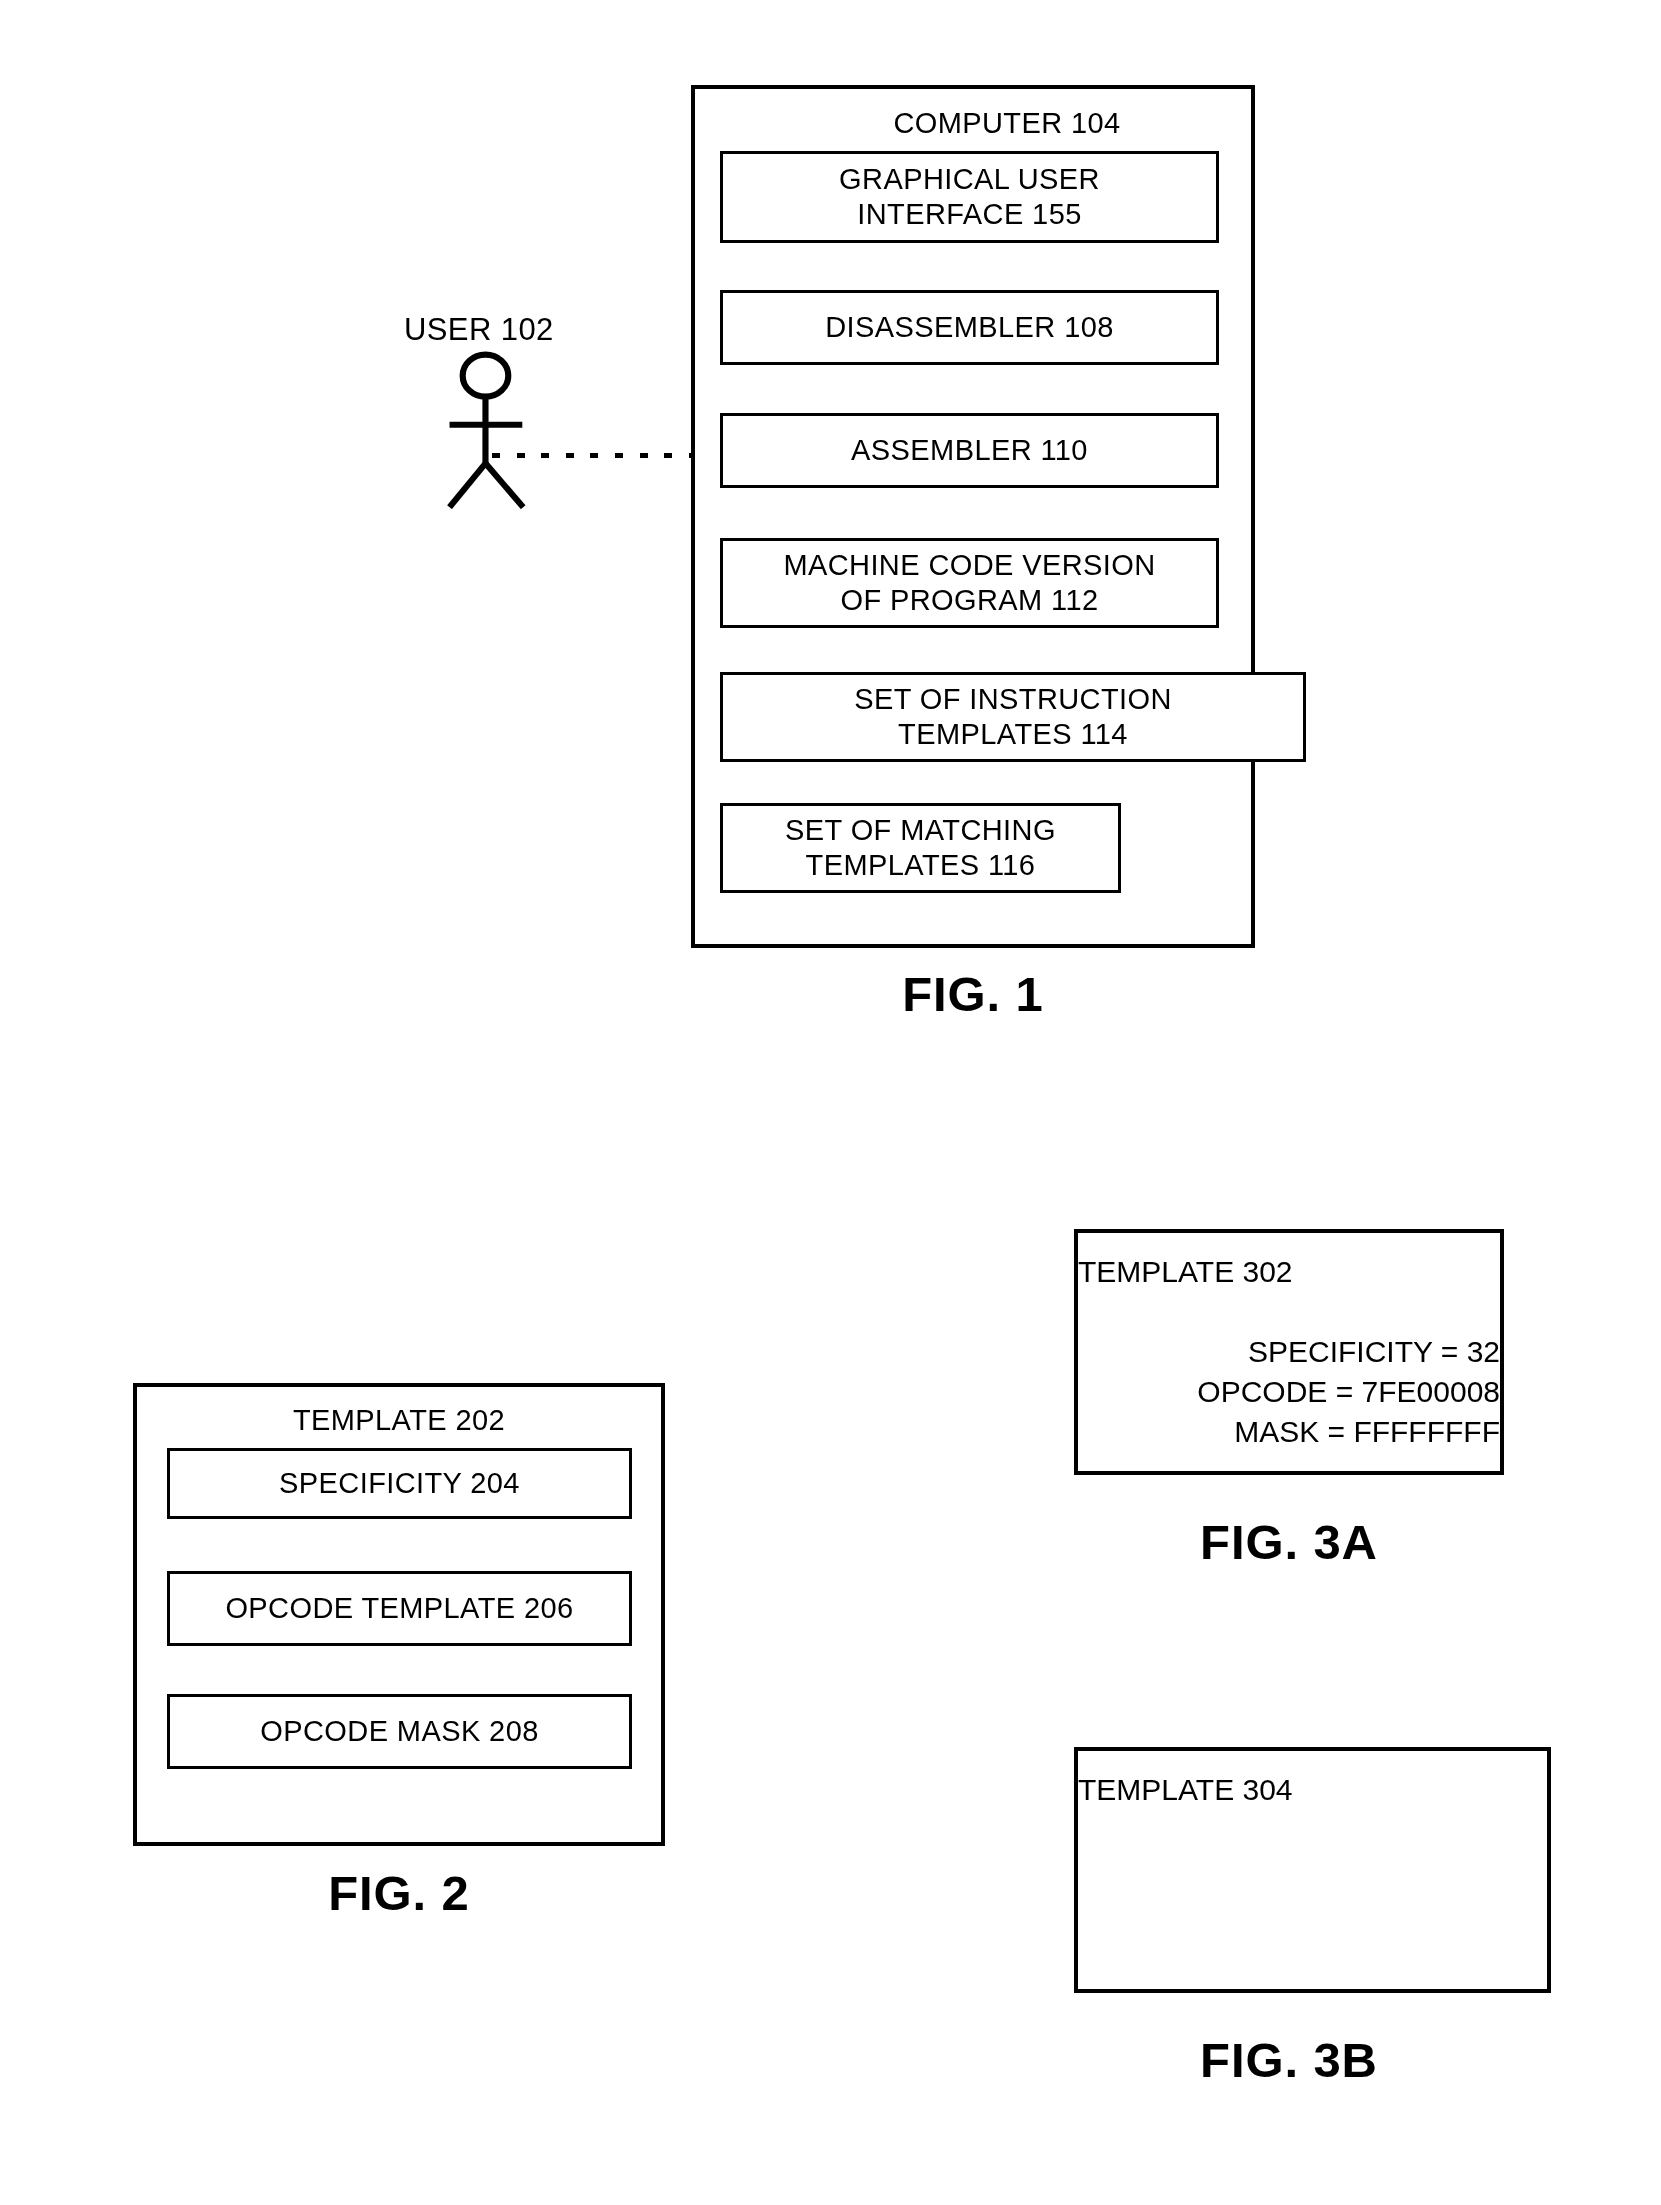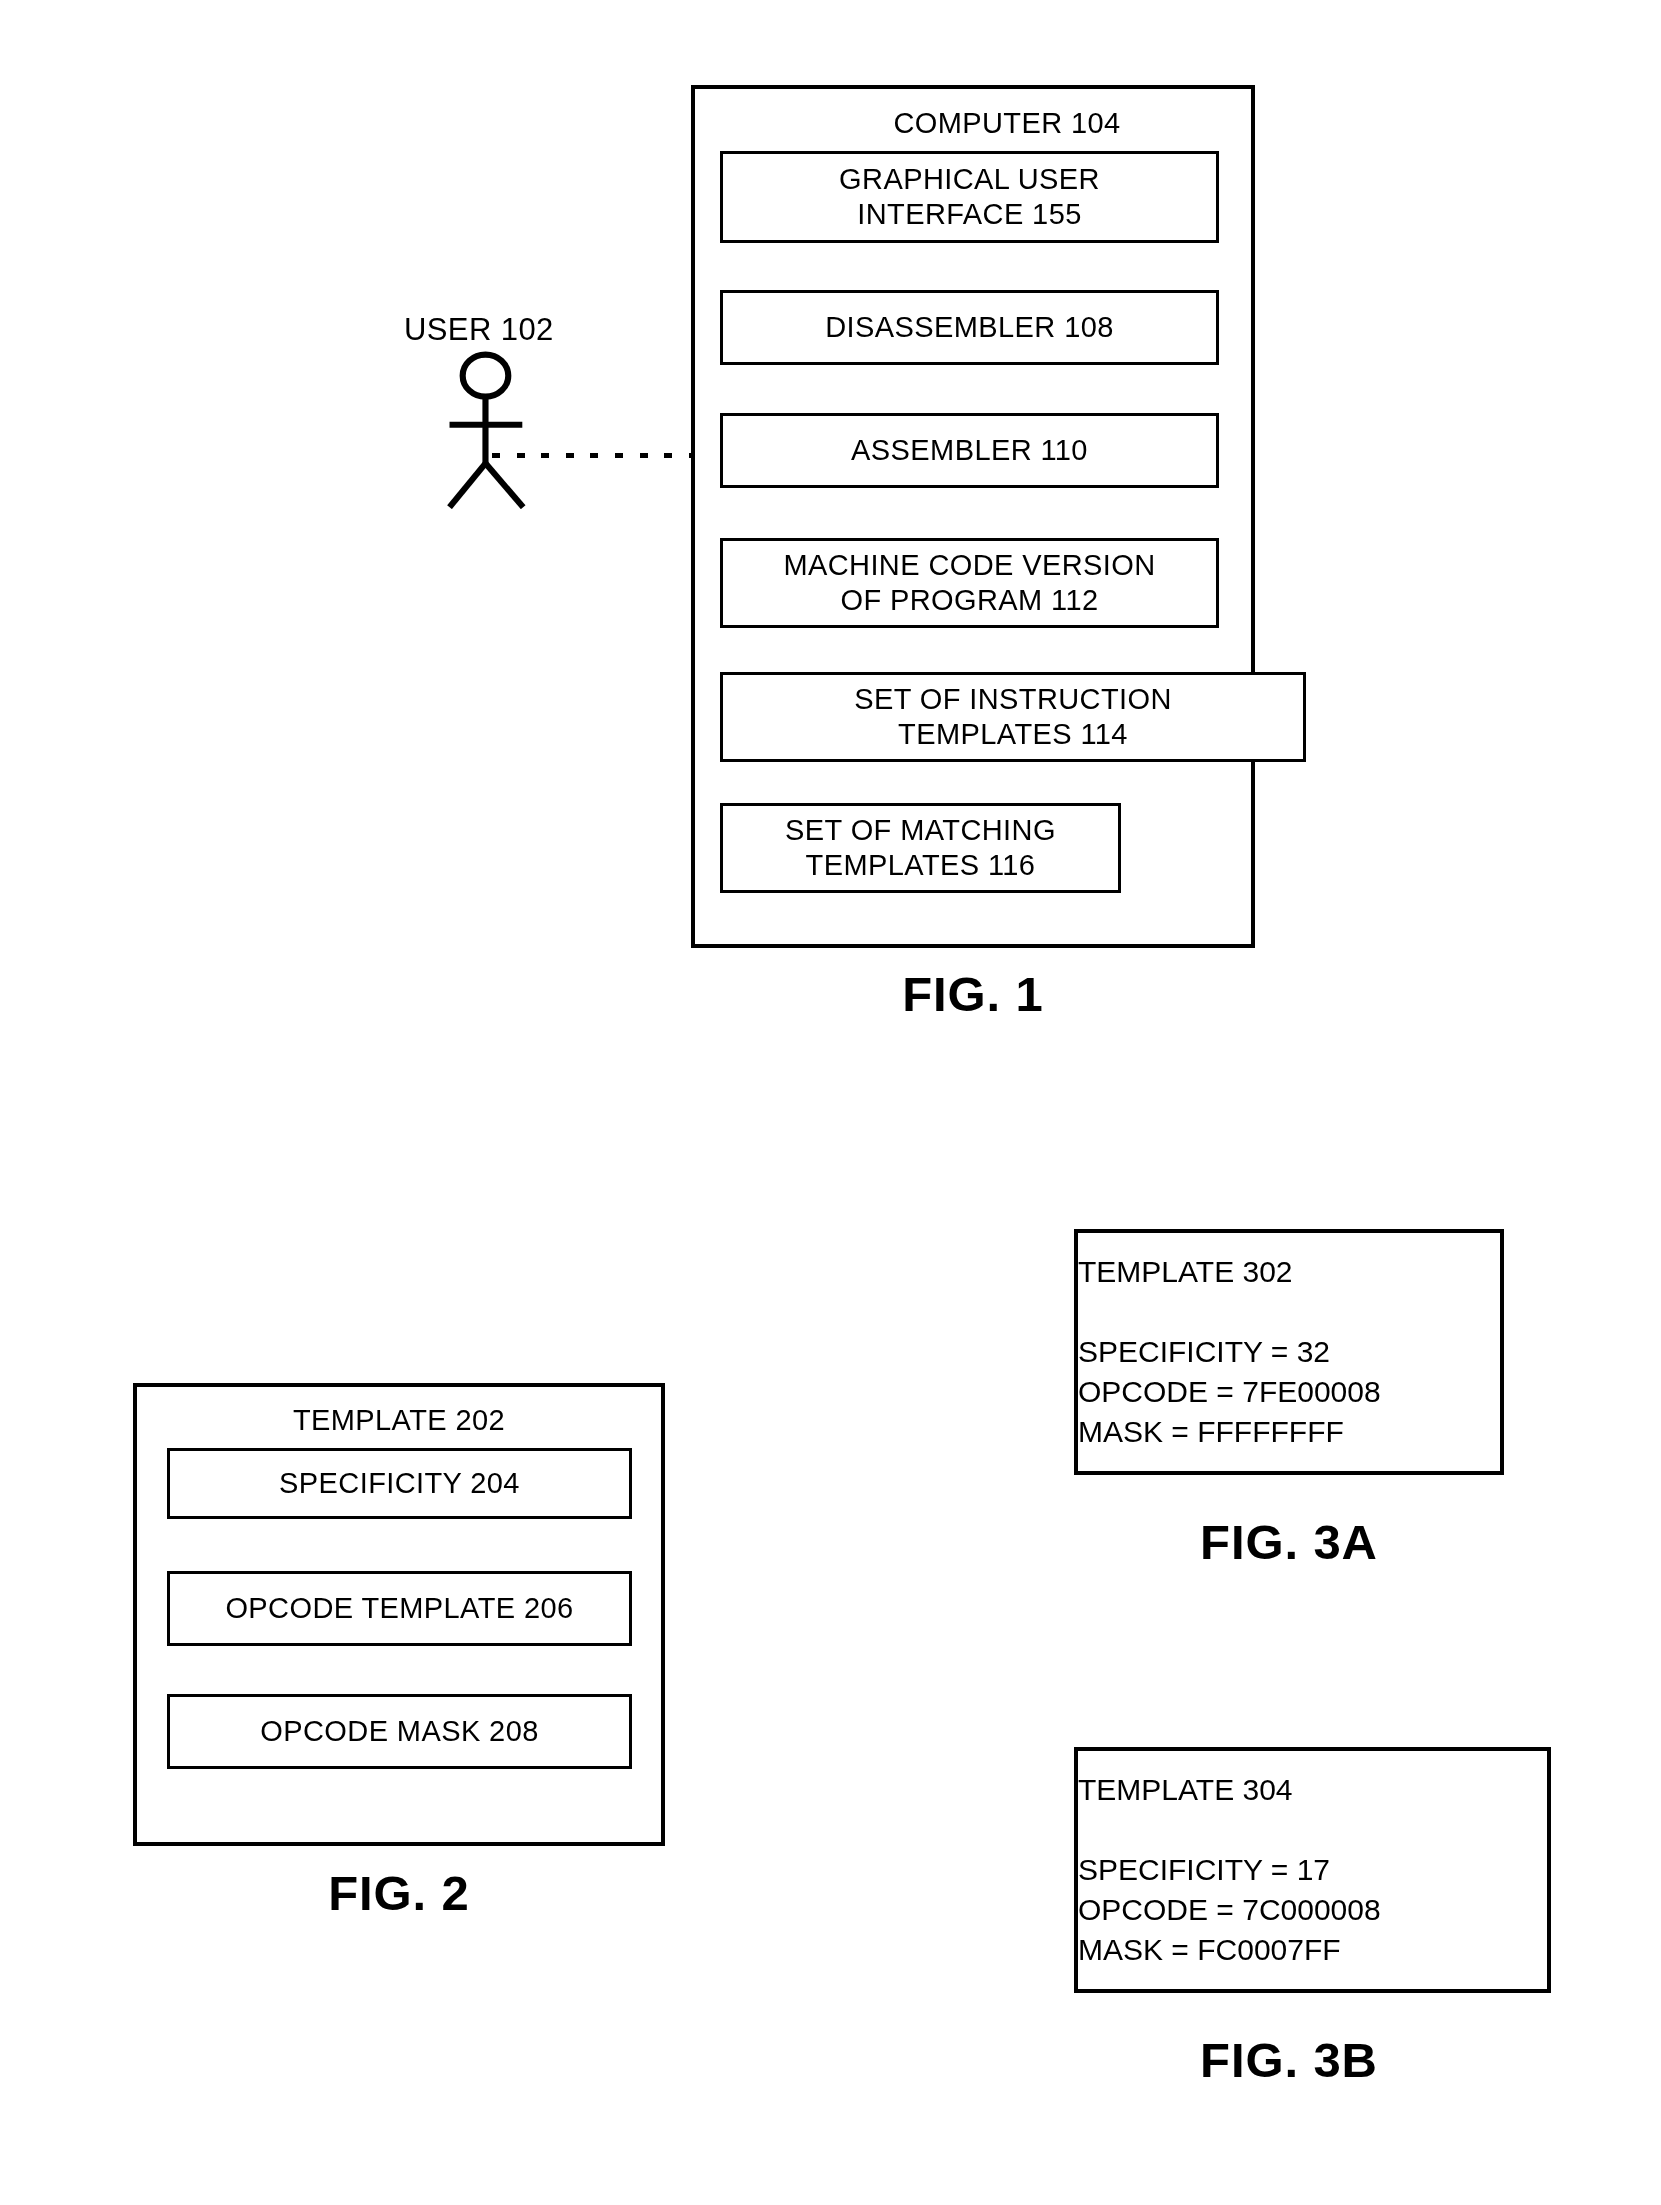--- a/index.html
+++ b/index.html
@@ -100,21 +100,21 @@
   .tmpl-head {
     position: absolute;
     left: 0; right: 0;
     text-align: left;
     font-size: 30px;
     white-space: nowrap;
   }
   .tmpl-lines {
     position: absolute;
     left: 0; right: 0;
-    text-align: left;
+    text-align: right;
     font-size: 30px;
     line-height: 40px;
     white-space: pre-line;
   }
 </style>
 </head>
 <body>
 
 <div class="canvas">
 
@@ -188,21 +188,18 @@
     <div class="tmpl-head" style="top:22px;">TEMPLATE 302</div>
     <div class="tmpl-lines" style="top:99px;">SPECIFICITY = 32
 OPCODE = 7FE00008
 MASK = FFFFFFFF</div>
   </div>
 
   <div class="fig-caption" style="left:1074px; top:1514px; width:430px;">FIG. 3A</div>
 
   <div class="tmpl-card" style="left:1074px; top:1747px; width:477px; height:246px;">
     <div class="tmpl-head" style="top:22px;">TEMPLATE 304</div>
-    <div class="tmpl-lines" style="top:99px;">SPECIFICITY = 17
-OPCODE = 7C000008
-MASK = FC0007FF</div>
   </div>
 
   <div class="fig-caption" style="left:1074px; top:2032px; width:430px;">FIG. 3B</div>
 
 </div>
 
 
 </body></html>

